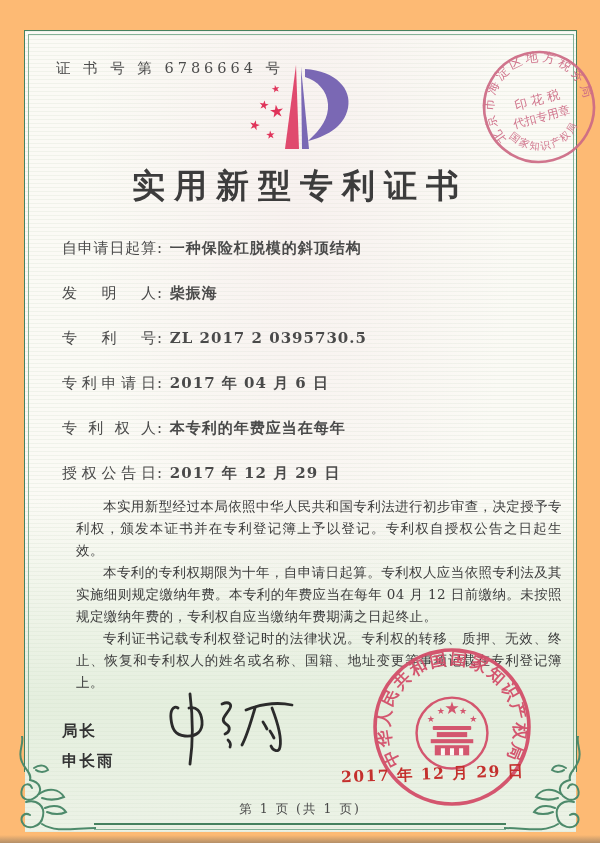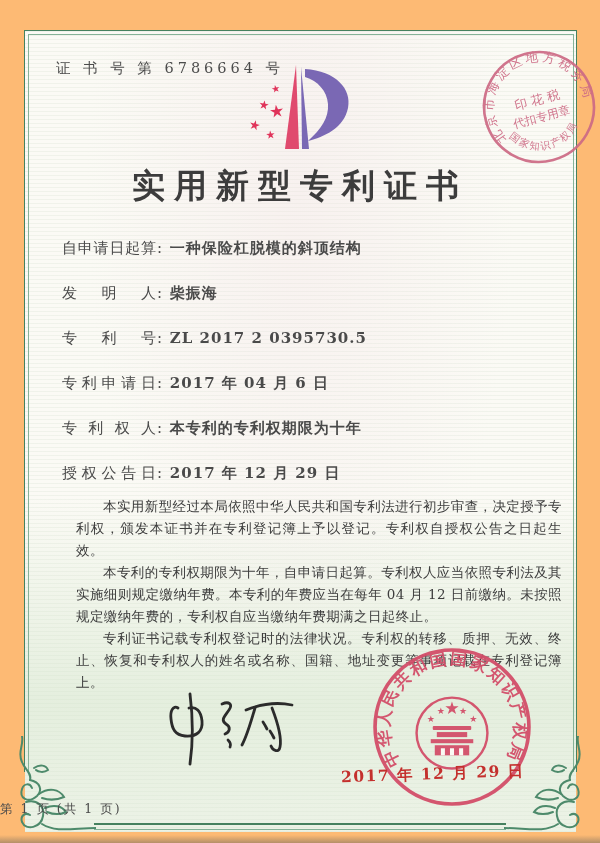--- a/index.html
+++ b/index.html
@@ -59,21 +59,21 @@
   .signer { position:absolute; left:62px; top:716px; font-family:"DejaVu Sans","Liberation Sans",sans-serif;
     font-size:15.5px; font-weight:600; color:#333; line-height:30px; letter-spacing:2px; }
   .autograph { position:absolute; left:142px; top:680px; width:190px; height:100px; }
 
   .issue-seal { position:absolute; left:371px; top:646px; width:162px; height:162px; opacity:0.95; }
   .issue-date {
     position:absolute; left:341px; top:764px; font-size:15.5px; font-weight:600;
     color:#c4302d; letter-spacing:1.5px; transform:rotate(-2deg); white-space:nowrap;
   }
   .page-footer {
-    position:absolute; left:0; top:801px; width:600px; 
+    position:absolute; left:0; top:801px; width:600px; text-align:center;
     font-size:12.5px; color:#4a4a4a; letter-spacing:2px;
   }
   .photo-edge-shadow {
     position:absolute; left:0; bottom:0; width:600px; height:8px;
     background:linear-gradient(180deg, rgba(0,0,0,0) 0%, rgba(90,90,90,0.45) 100%);
   }
   svg text { font-family:"DejaVu Serif","Liberation Serif",serif; }
 </style>
 </head>
 <body>
@@ -154,34 +154,38 @@
     <div class="field-row">
       <span class="field-label">专利号</span><span class="field-colon">:</span>
       <span class="field-value">ZL 2017 2 0395730.5</span>
     </div>
     <div class="field-row">
       <span class="field-label">专利申请日</span><span class="field-colon">:</span>
       <span class="field-value">2017 年 04 月 6 日</span>
     </div>
     <div class="field-row">
       <span class="field-label">专利权人</span><span class="field-colon">:</span>
-      <span class="field-value">本专利的专利权期限为十年</span>
+      <span class="field-value">本专利的年费应当在每年</span>
     </div>
     <div class="field-row">
       <span class="field-label">授权公告日</span><span class="field-colon">:</span>
       <span class="field-value">2017 年 12 月 29 日</span>
     </div>
   </div>
 
   <div class="body-text">
     <p>本实用新型经过本局依照中华人民共和国专利法进行初步审查，决定授予专利权，颁发本证书并在专利登记簿上予以登记。专利权自授权公告之日起生效。</p>
     <p>本专利的专利权期限为十年，自申请日起算。专利权人应当依照专利法及其实施细则规定缴纳年费。本专利的年费应当在每年 04 月 12 日前缴纳。未按照规定缴纳年费的，专利权自应当缴纳年费期满之日起终止。</p>
     <p>专利证书记载专利权登记时的法律状况。专利权的转移、质押、无效、终止、恢复和专利权人的姓名或名称、国籍、地址变更等事项记载在专利登记簿上。</p>
   </div>
 
+  <div class="signer">
+    <div>局长</div>
+    <div>申长雨</div>
+  </div>
 
   <svg class="autograph" viewBox="0 0 190 100">
     <g fill="none" stroke="#2b2b2b" stroke-width="2.8" stroke-linecap="round">
       <path d="M 36,28 C 31,25 28,31 29,39 C 30,49 33,55 43,56 C 55,57 61,51 60,41 C 59,31 54,26 47,28"></path>
       <path d="M 48,14 C 50,30 52,56 48,84"></path>
       <path d="M 80,24 C 87,21 91,24 87,30 C 83,36 78,40 84,44 C 89,47 88,52 83,54"></path>
       <path d="M 86,60 C 88,62 89,65 88,67"></path>
       <path d="M 104,30 C 119,24 136,22 150,25"></path>
       <path d="M 113,28 C 109,42 105,56 100,65"></path>
       <path d="M 130,28 C 135,41 140,57 138,67 C 137,73 131,71 129,66"></path>

